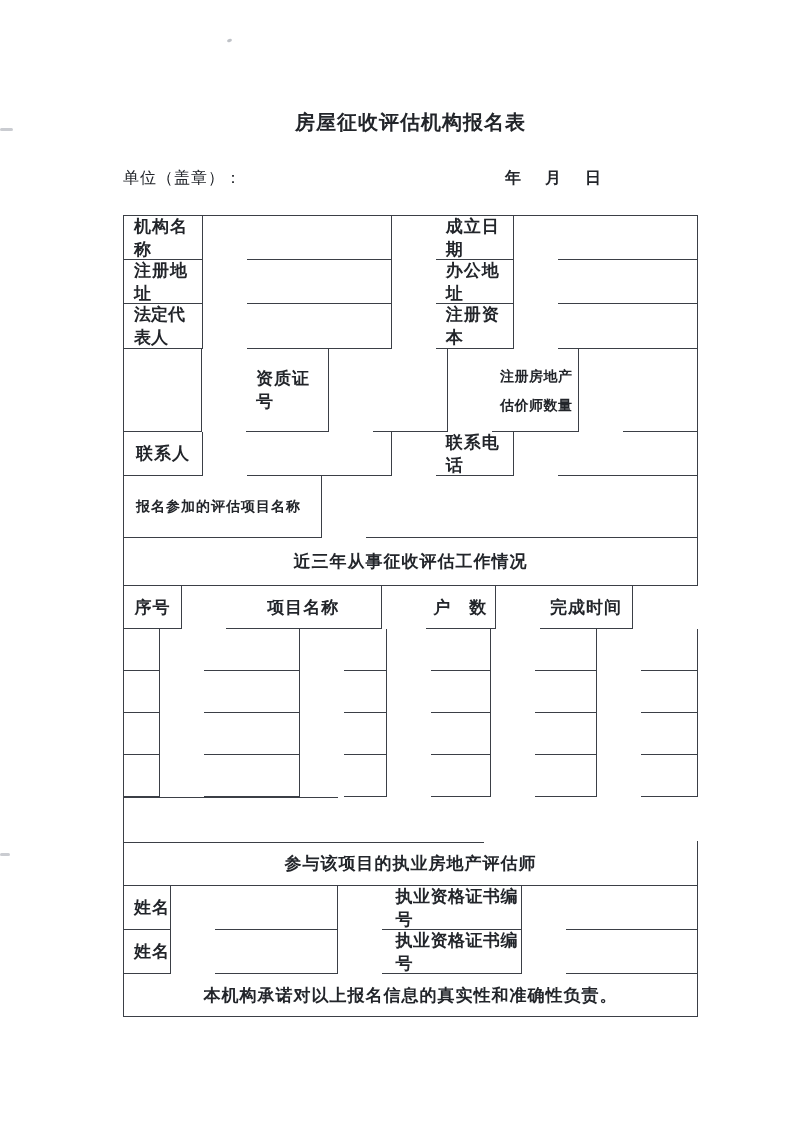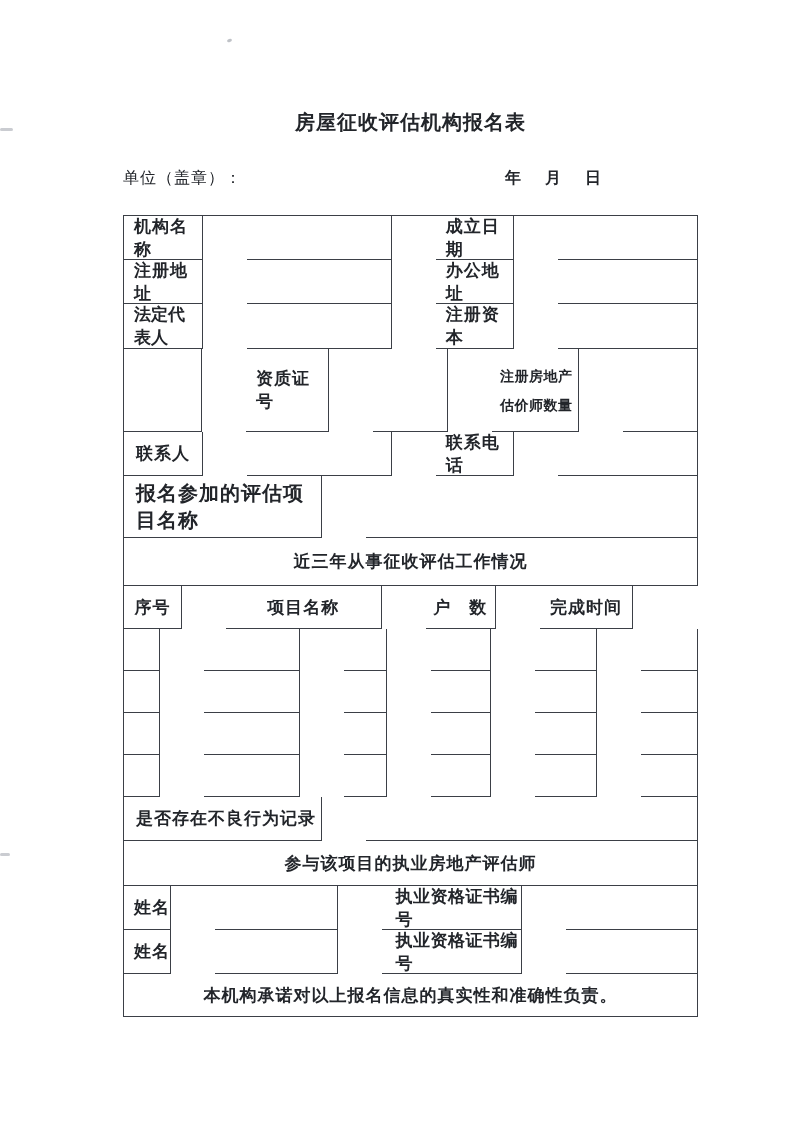--- a/index.html
+++ b/index.html
@@ -123,21 +123,21 @@
     </div>
 
     <div class="tr row-a" style="height:44px;">
       <div class="td c1 lab12">联系人</div>
       <div class="td c2"></div>
       <div class="td c3 lab">联系电话</div>
       <div class="td c4"></div>
     </div>
 
     <div class="tr row-d" style="height:62px;">
-      <div class="td c1 lab12" style="font-size:20px;">报名参加的评估项目名称</div>
+      <div class="td c1 lab12" style="font-size:14px;">报名参加的评估项目名称</div>
       <div class="td c2"></div>
     </div>
 
     <div class="tr row-full" style="height:48px;">
       <div class="td c1 ctr">近三年从事征收评估工作情况</div>
     </div>
 
     <div class="tr row-c" style="height:43px;">
       <div class="td c1 ctr">序号</div>
       <div class="td c2 ctr">项目名称</div>
@@ -171,21 +171,21 @@
     </div>
     <div class="tr row-c" style="height:42px;">
       <div class="td c1"></div>
       <div class="td c2"></div>
       <div class="td c3"></div>
       <div class="td c4"></div>
       <div class="td c5"></div>
       <div class="td c6"></div>
     </div>
 
-    <div class="tr row-d" style="height:44px;">
+    <div class="tr row-d" style="height:44px;flex-direction:column;">
       <div class="td c1 lab12">是否存在不良行为记录</div>
       <div class="td c2"></div>
     </div>
 
     <div class="tr row-full" style="height:45px;">
       <div class="td c1 ctr">参与该项目的执业房地产评估师</div>
     </div>
 
     <div class="tr row-e" style="height:44px;">
       <div class="td c1 lab">姓名</div>

